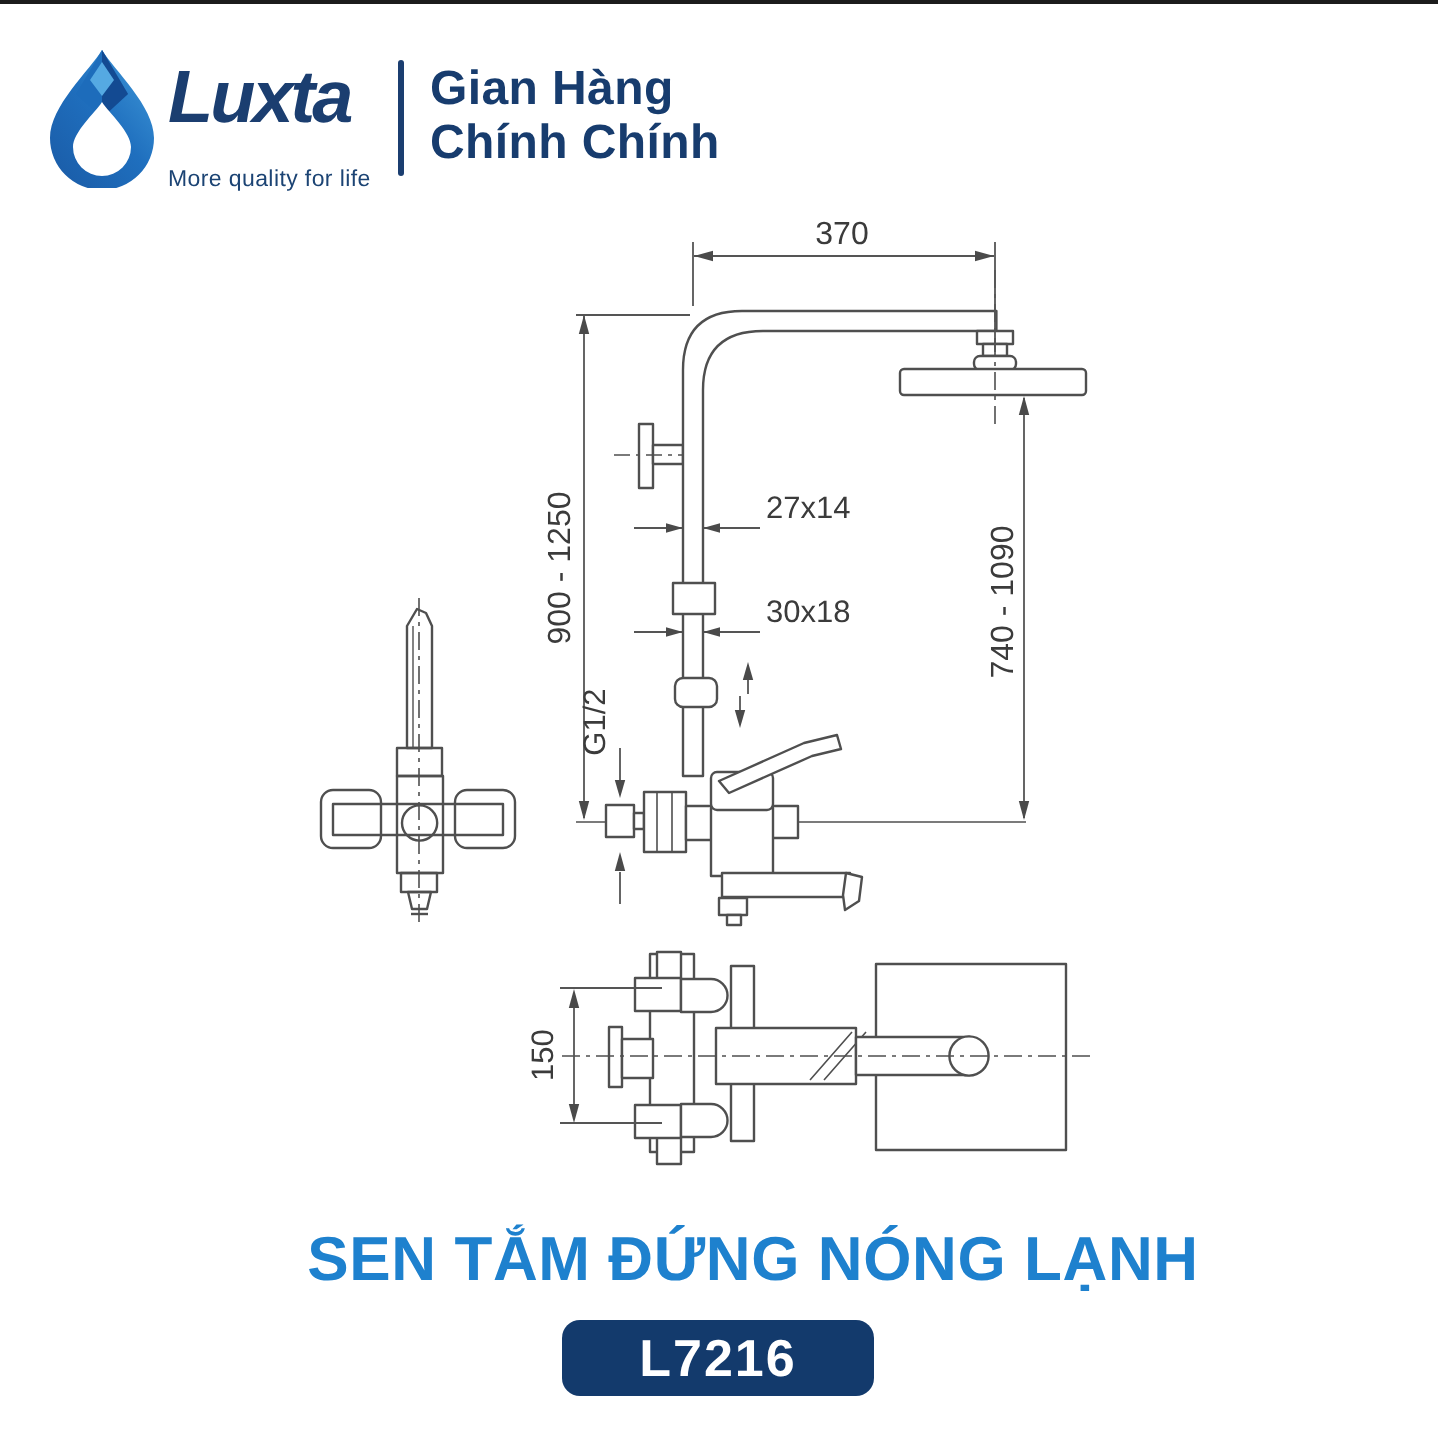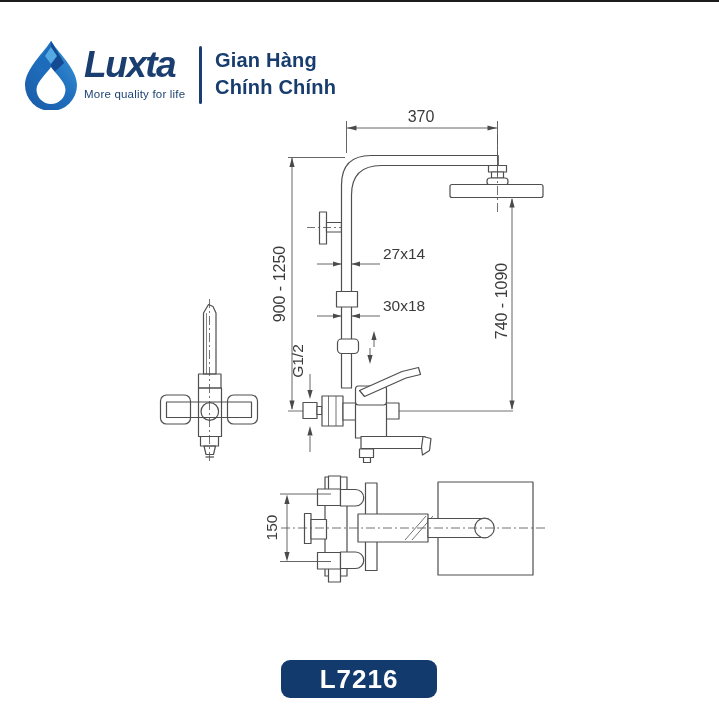--- a/index.html
+++ b/index.html
@@ -4,30 +4,30 @@
 <style>
   * { margin:0; padding:0; box-sizing:border-box; }
   html,body { background:#e8e8e8; }
   .page {
     position:relative; width:719px; height:722px; background:#ffffff;
     overflow:hidden; font-family:"Liberation Sans", sans-serif;
   }
   .top-edge { position:absolute; left:0; top:0; width:719px; height:2px; background:#1c1c1c; }
 
   
-  .hdr { position:absolute; left:0; top:16px; width:593px; height:110px; }
+  .hdr { position:absolute; left:0; top:0; width:593px; height:110px; }
   .drop { position:absolute; left:24px; top:24px; width:54px; height:70px; }
   .brand { position:absolute; left:84px; top:30px; width:112px; }
   .brand-word {
     font-style:italic; font-weight:800; font-size:37px; letter-spacing:-1.5px;
     color:#1b3e70; line-height:38px;
   }
-  .brand-tag { font-size:11.5px; color:#1c4474; margin-top:4px; letter-spacing:0.2px; }
+  .brand-tag { font-size:11.5px; color:#1c4474; margin-top:16px; letter-spacing:0.2px; }
   .hdr-divider { position:absolute; left:199px; top:30px; width:3px; height:58px; background:#1b3e70; border-radius:2px; }
-  .store { position:absolute; left:215px; top:31px; color:#173c6e; font-weight:800; font-size:20px; line-height:27px; letter-spacing:0.2px; }
+  .store { position:absolute; left:215px; top:31px; color:#173c6e; font-weight:800; font-size:24px; line-height:27px; letter-spacing:0.2px; }
 
   
   .drawing { position:absolute; left:0; top:0; width:719px; height:722px; }
   .dimtxt { font-family:"Liberation Sans", sans-serif; font-size:16px; fill:#3b3b3b; }
   .dimtxt2 { font-family:"Liberation Sans", sans-serif; font-size:15.5px; fill:#3b3b3b; }
 
   
   .title {
     position:absolute; left:34px; top:612px; width:685px; text-align:center;
     font-size:31px; font-weight:800; letter-spacing:0.3px; color:#1e81ce;
@@ -188,14 +188,15 @@
       <path d="M280 561.5 H331"></path>
       <path d="M287 503.5 V552"></path>
     </g>
     <g fill="#4a4a4a" stroke="none">
       <polygon points="287,494.5 284.4,504 289.6,504"></polygon>
       <polygon points="287,561.5 284.4,552 289.6,552"></polygon>
     </g>
     <text class="dimtxt2" transform="rotate(-90 276.5 527.5)" x="276.5" y="527.5" text-anchor="middle">150</text>
   </svg>
 
+  <div class="title">SEN TẮM ĐỨNG NÓNG LẠNH</div>
   <div class="code-badge">L7216</div>
 </div>
 
 </body></html>

